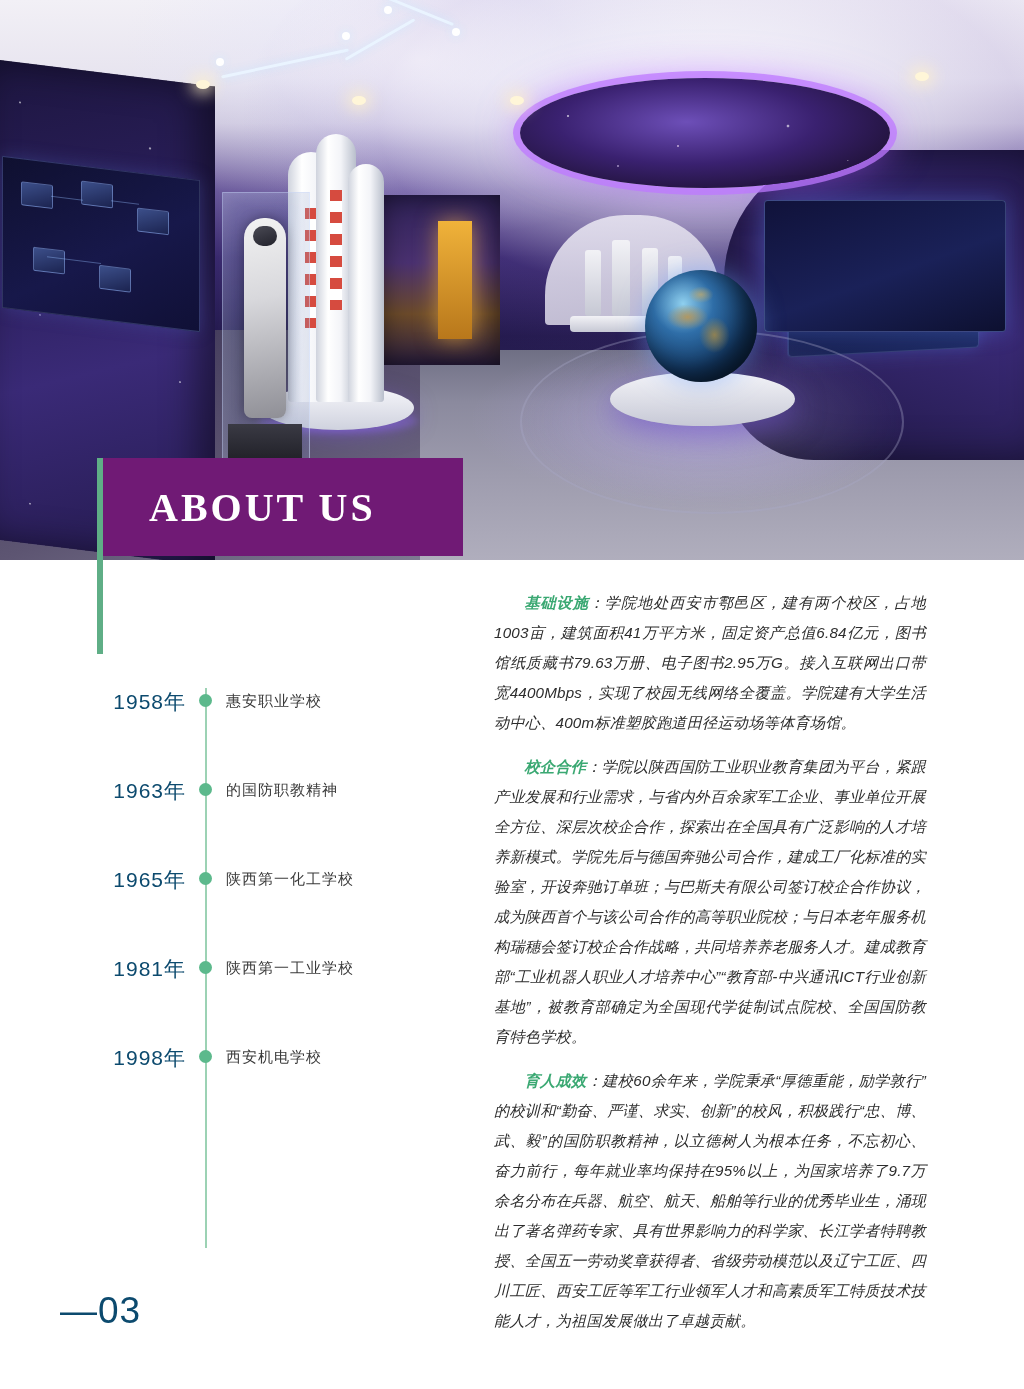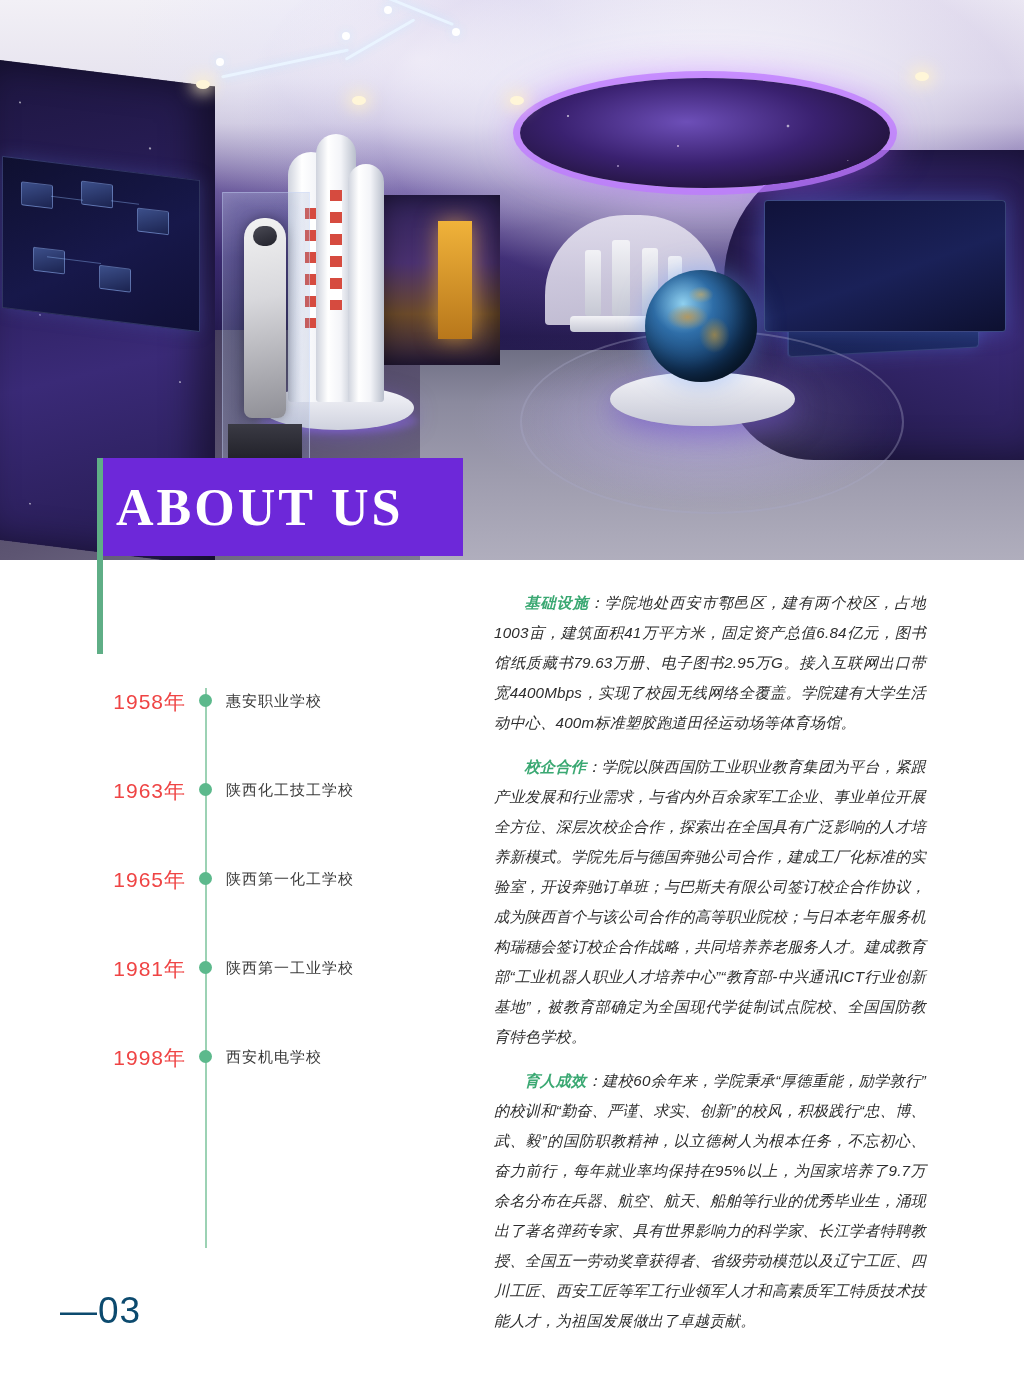--- a/index.html
+++ b/index.html
@@ -296,29 +296,29 @@
   }
 
   
   .title-block {
     position: absolute;
     left: 97px; top: 458px;
     width: 366px;
   }
   .title-en {
     height: 98px;
-    background: #6d28d9;
+    background: #701a75;
     color: #ffffff;
     font-family: "Liberation Serif", serif;
     font-weight: bold;
-    font-size: 52px;
+    font-size: 40px;
     letter-spacing: 3px;
     display: flex;
     align-items: center;
-    padding-left: 19px;
+    padding-left: 52px;
     box-sizing: border-box;
   }
   .title-cn-wrap {
     height: 98px;
     background: #9cd2b4;
     display: flex;
     align-items: center;
     padding-left: 38px;
     box-sizing: border-box;
   }
@@ -350,21 +350,21 @@
   }
   .tl-row {
     position: relative;
     height: 89px;
   }
   .tl-year {
     position: absolute;
     left: 0; top: 8px;
     width: 86px;
     text-align: right;
-    color: #ef4444;
+    color: #0c4a6e;
     font-size: 21px;
     letter-spacing: 1px;
   }
   .tl-dot {
     position: absolute;
     left: 99px; top: 14px;
     width: 13px; height: 13px;
     border-radius: 50%;
     background: #5cb98c;
   }
@@ -488,21 +488,21 @@
   <div class="tl-line"></div>
 
   <div class="tl-row">
     <div class="tl-year">1958年</div>
     <div class="tl-dot"></div>
     <div class="tl-label">惠安职业学校</div>
   </div>
   <div class="tl-row">
     <div class="tl-year">1963年</div>
     <div class="tl-dot"></div>
-    <div class="tl-label">陕西化工技工学校</div>
+    <div class="tl-label">的国防职教精神</div>
   </div>
   <div class="tl-row">
     <div class="tl-year">1965年</div>
     <div class="tl-dot"></div>
     <div class="tl-label">陕西第一化工学校</div>
   </div>
   <div class="tl-row">
     <div class="tl-year">1981年</div>
     <div class="tl-dot"></div>
     <div class="tl-label">陕西第一工业学校</div>

